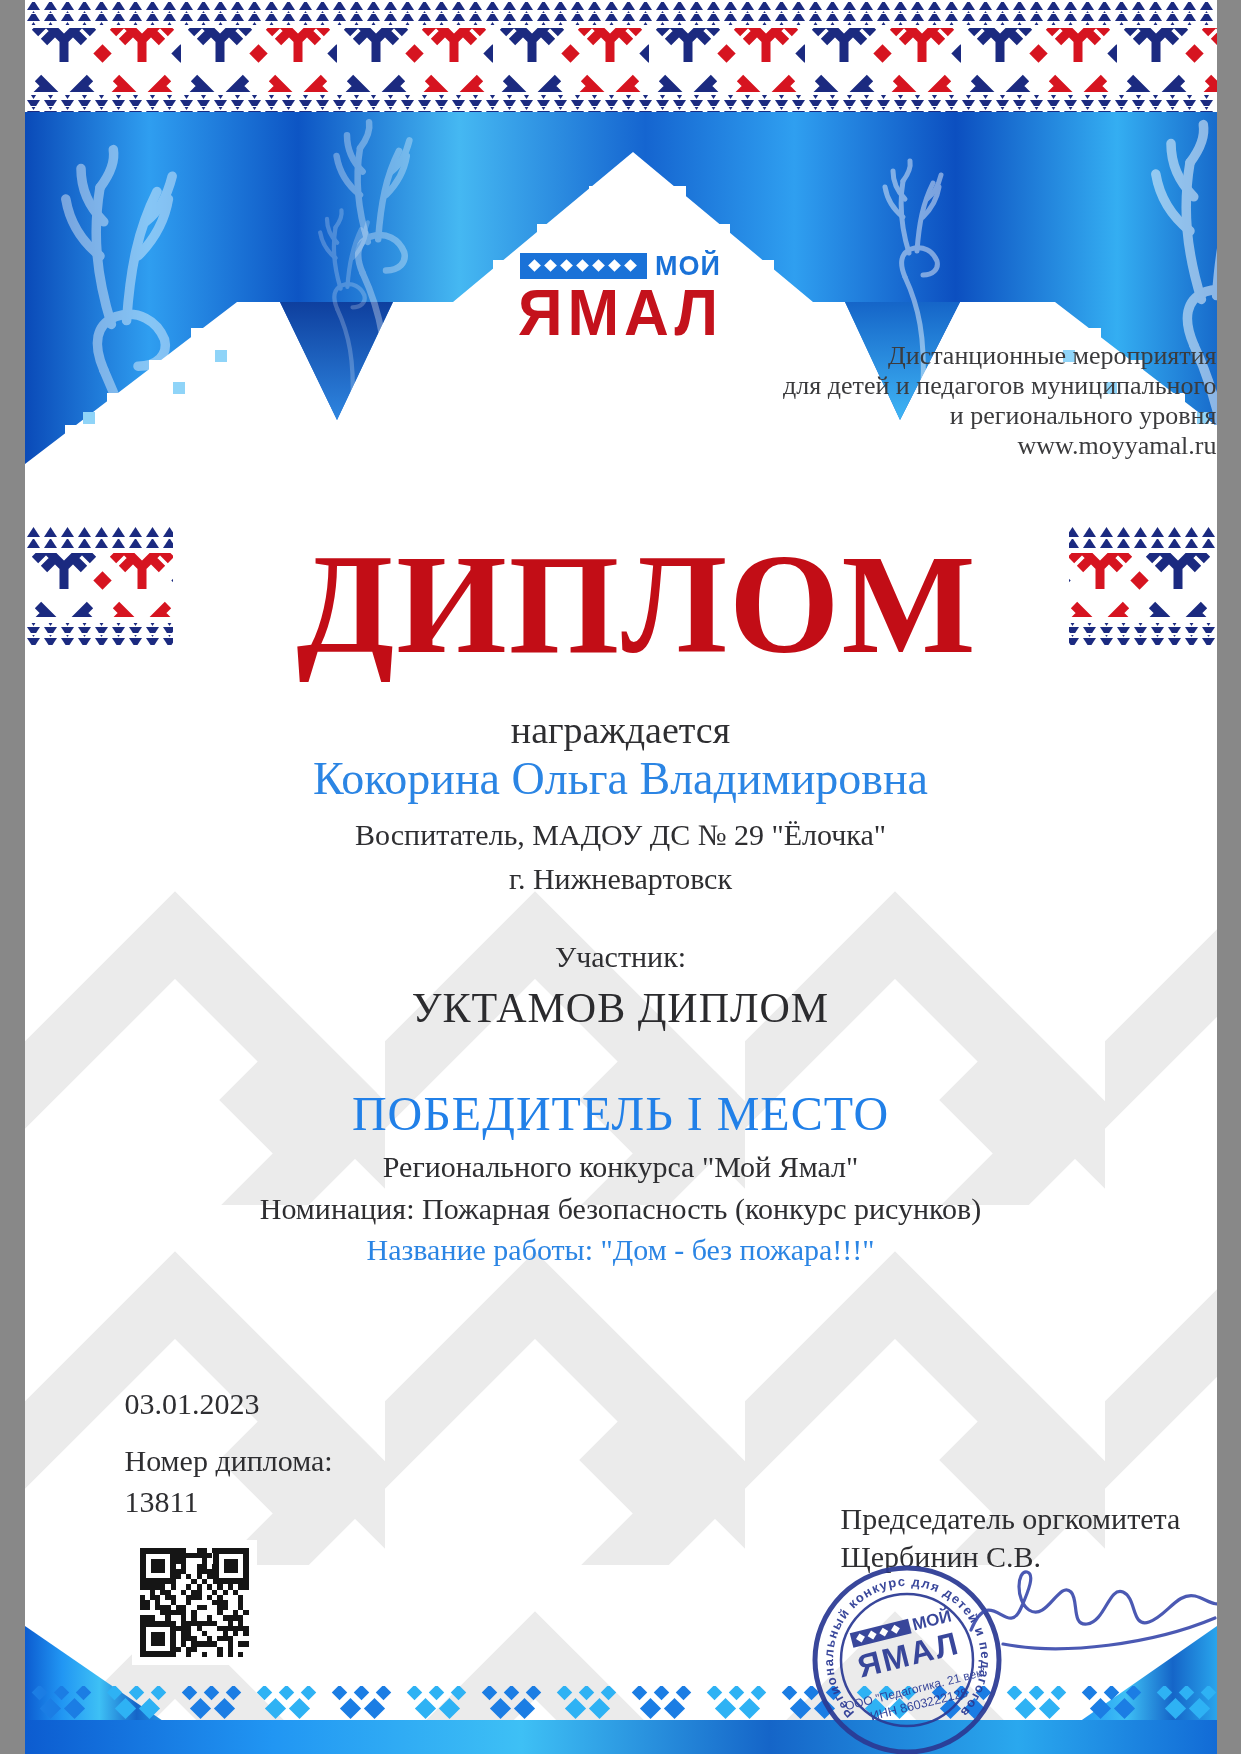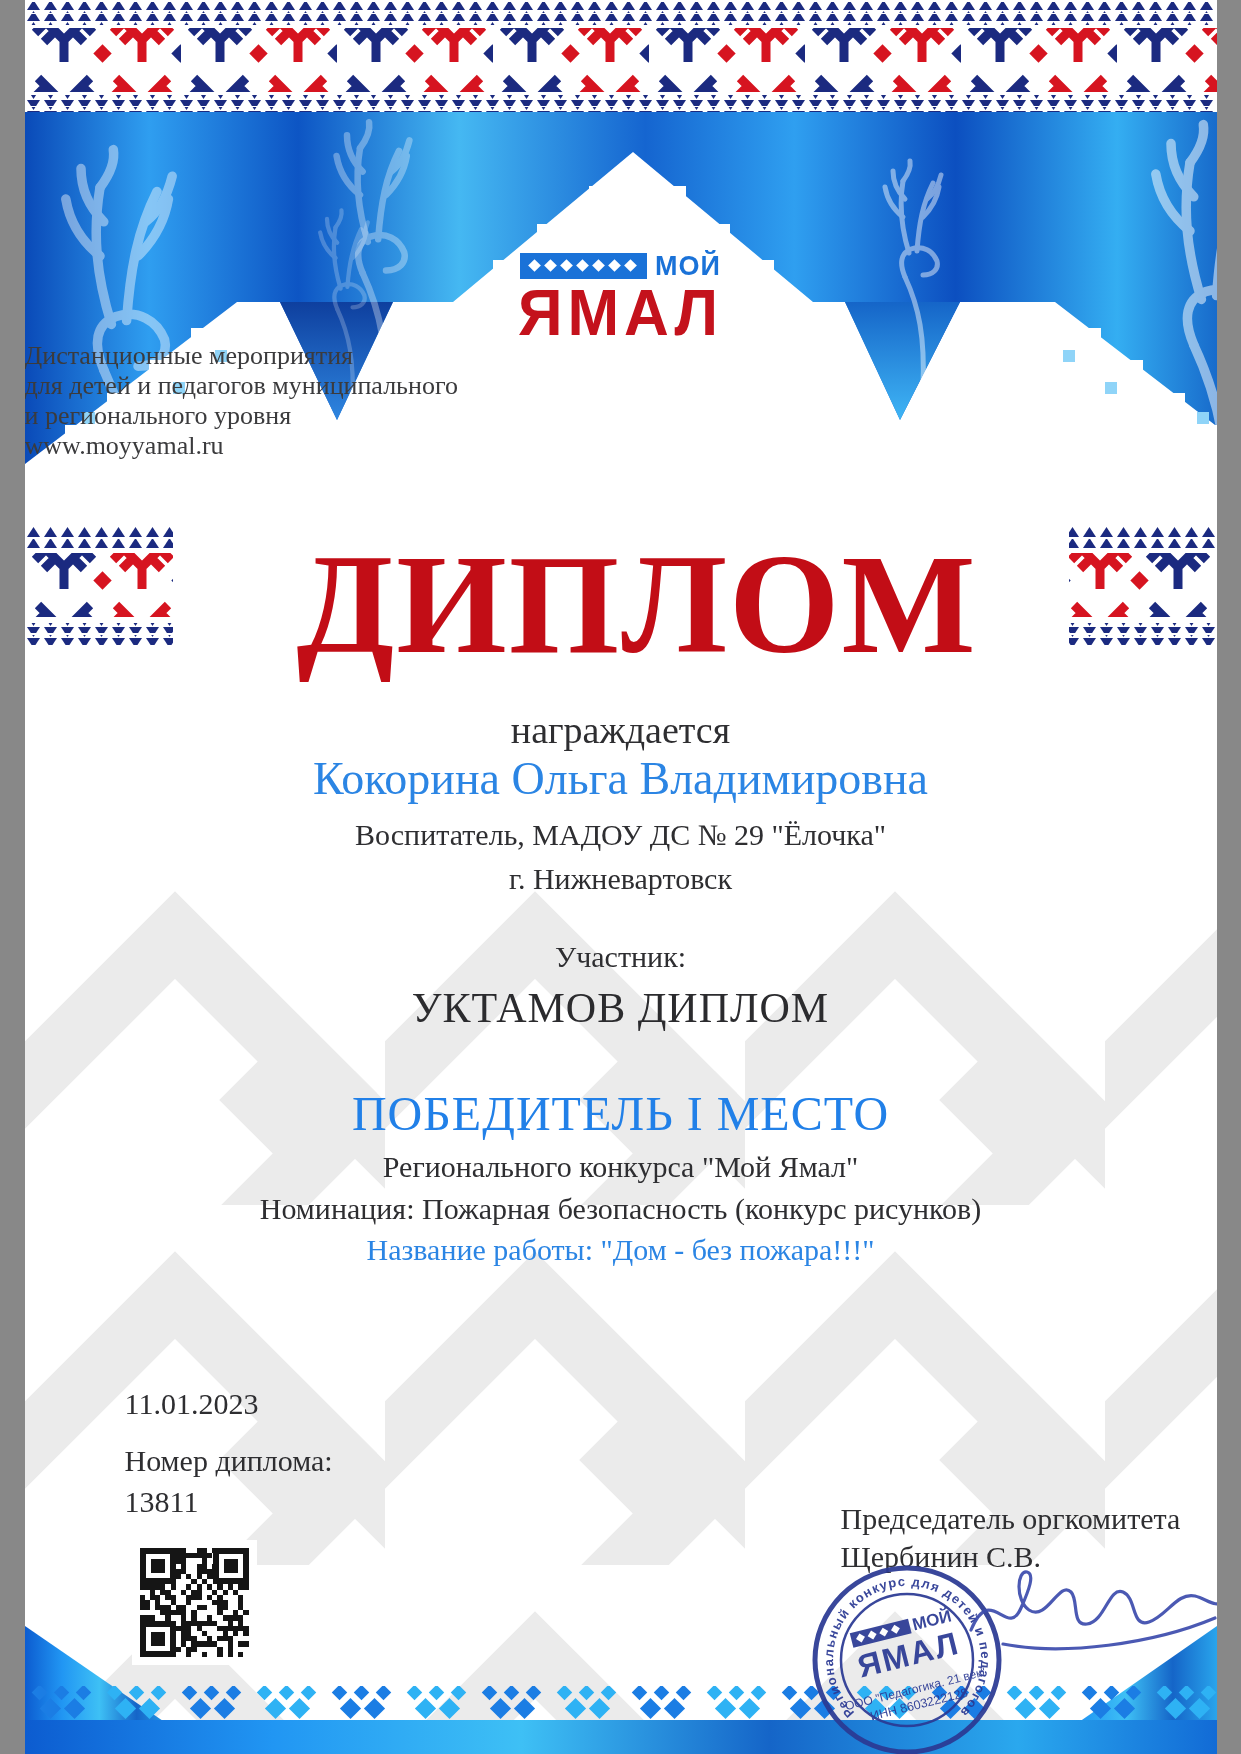--- a/index.html
+++ b/index.html
@@ -23,21 +23,21 @@
   .t-nomination{top:1192px;font-size:30px;}
   .t-work{top:1233px;font-size:30px;color:#2b85e4;}
   
   .header-svg{left:0;top:112px;z-index:1;}
   .top-orn{left:0;top:0;z-index:1;}
   .logo-wrap{position:absolute;left:0;right:0;top:252px;text-align:center;z-index:3;}
   .logo-row{display:flex;justify-content:center;align-items:center;gap:8px;height:28px;}
   .logo-moi{font-family:"Liberation Sans",sans-serif;font-weight:bold;font-size:27px;color:#1a72d8;letter-spacing:1px;}
   .logo-yamal{font-family:"Liberation Sans",sans-serif;font-weight:bold;font-size:62px;line-height:1;
     color:#c4121c;letter-spacing:5px;margin-top:2px;transform:scaleY(1.05);}
-  .header-sub{position:absolute;left:0;right:0;top:341px;text-align:left;z-index:3;
+  .header-sub{position:absolute;left:0;right:0;top:341px;text-align:right;z-index:3;
     font-size:26px;line-height:30px;color:#3b3b3d;}
   
   .orn-left{left:0;top:527px;z-index:1;}
   .orn-right{right:0;top:527px;z-index:1;transform:scaleX(-1);}
   
   .wm{left:0;top:845px;z-index:0;}
   
   .dline{position:absolute;left:100px;font-size:30px;z-index:3;}
   .d1{top:1346px;}.d2{top:1387px;}.d3{top:1444px;}.d4{top:1485px;}
   
@@ -215,21 +215,21 @@
   <div class="cline t-name">Кокорина Ольга Владимировна</div>
   <div class="cline t-pos">Воспитатель, МАДОУ ДС № 29 "Ёлочка"</div>
   <div class="cline t-city">г. Нижневартовск</div>
   <div class="cline t-part-label">Участник:</div>
   <div class="cline t-part-name">УКТАМОВ ДИПЛОМ</div>
   <div class="cline t-result">ПОБЕДИТЕЛЬ I МЕСТО</div>
   <div class="cline t-contest">Регионального конкурса "Мой Ямал"</div>
   <div class="cline t-nomination">Номинация: Пожарная безопасность (конкурс рисунков)</div>
   <div class="cline t-work">Название работы: "Дом - без пожара!!!"</div>
 
-  <div class="dline d2">11.01.2023</div>
+  <div class="dline d2">03.01.2023</div>
   <div class="dline d3">Номер диплома:</div>
   <div class="dline d4">13811</div>
 
   <div class="signing">
     <div>Председатель оргкомитета</div>
     <div>Щербинин С.В.</div>
   </div>
 
   <div class="qr">
     <div class="qr-grid">

